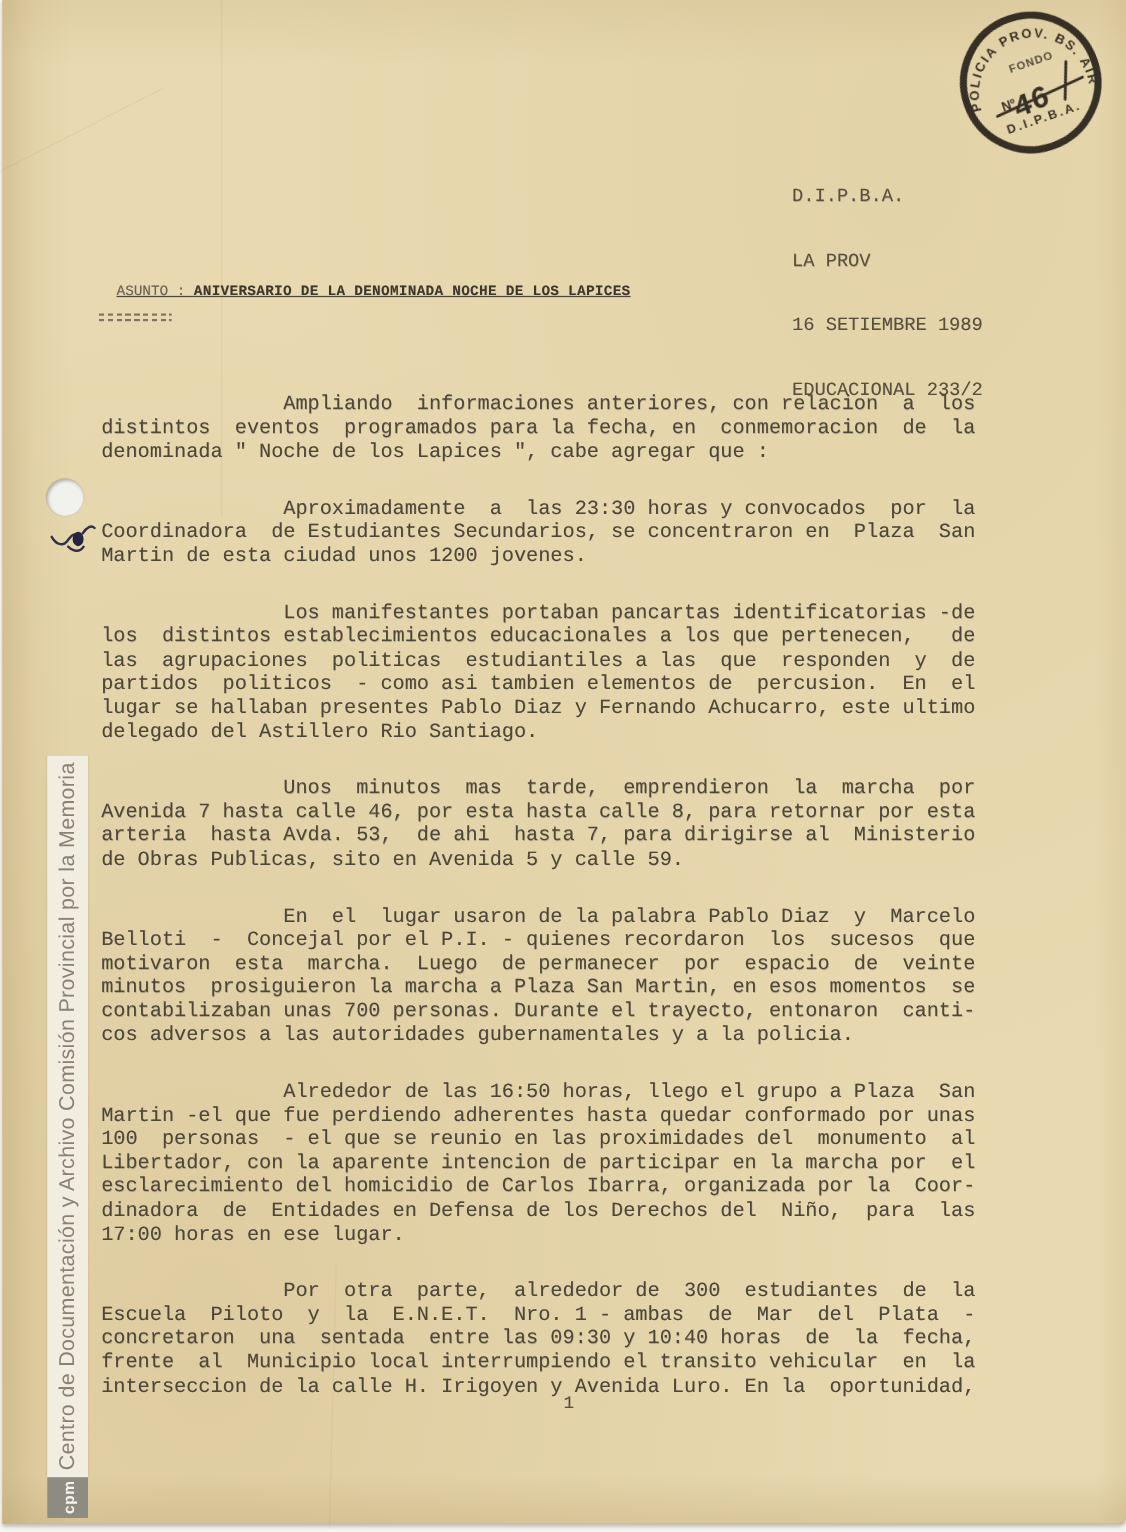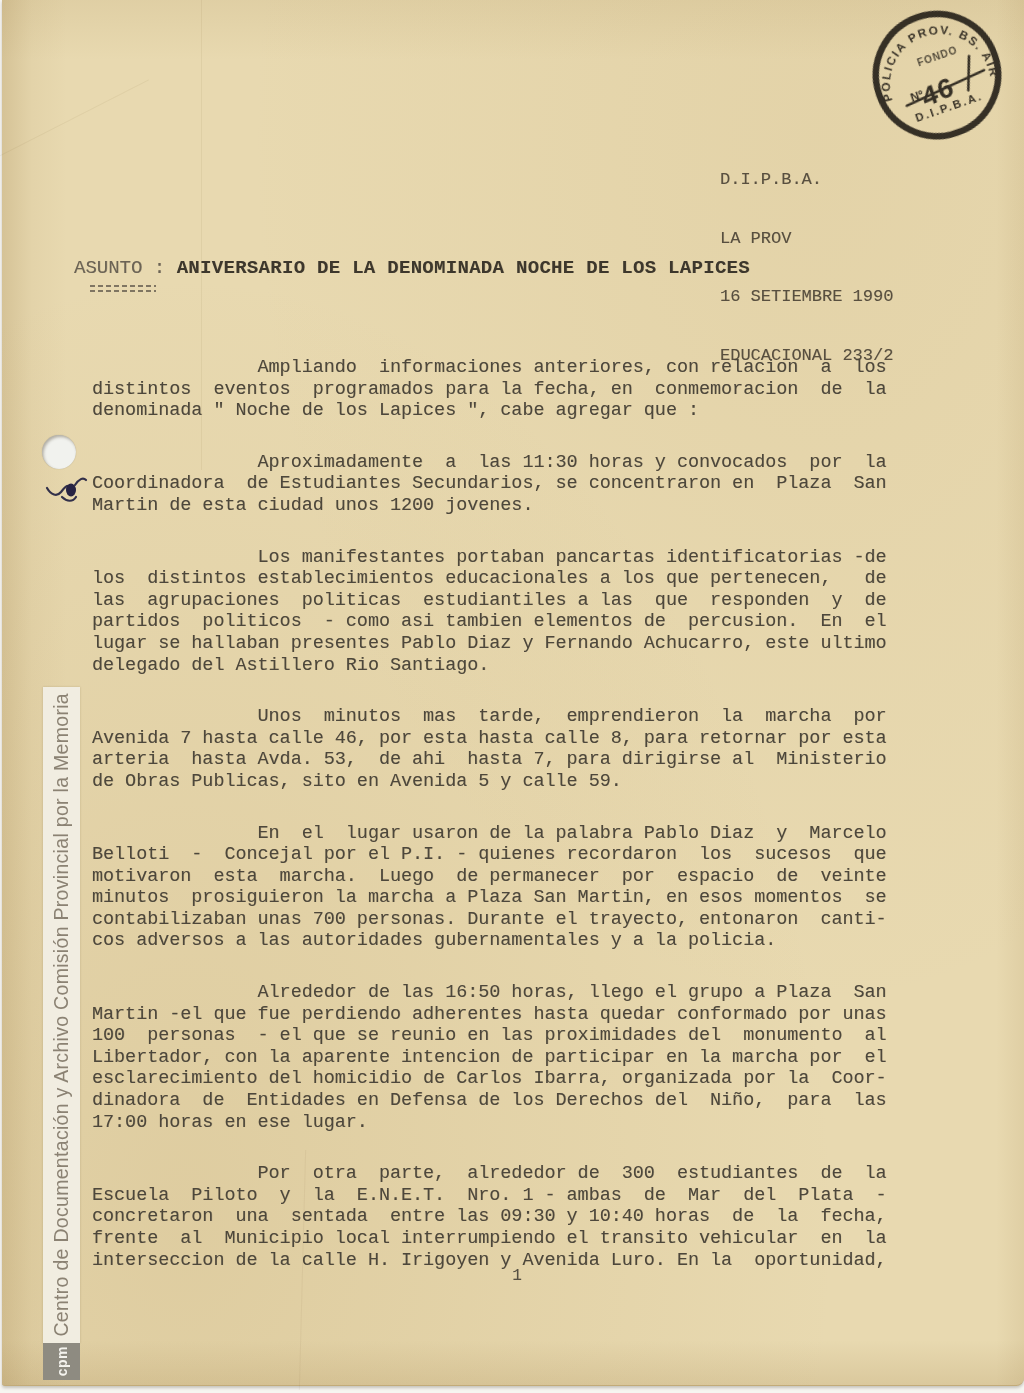--- a/index.html
+++ b/index.html
@@ -35,22 +35,22 @@
     font-family:"Liberation Mono","DejaVu Sans Mono",monospace;
     color:#4d473b;
     text-shadow:0.4px 0.4px 0 rgba(77,71,59,0.30);
   }
   .header-block{
     position:absolute;left:718px;top:131px;
     font-size:17px;line-height:19.5px;color:#584f3f;
     white-space:pre;
   }
   .subject-line{
-    position:absolute;left:72px;top:257px;
-    font-size:19px;white-space:pre;
+    position:absolute;left:104px;top:257px;
+    font-size:13px;white-space:pre;text-decoration:underline;
   }
   .subject-label{color:#6b6355;}
   .subject-title{font-weight:700;color:#3d372c;letter-spacing:.3px;}
   .subject-underline{
     position:absolute;left:88px;top:285px;width:66px;height:7px;
     background-image:
       repeating-linear-gradient(90deg,#5c5448 0 5px,transparent 5px 8px),
       repeating-linear-gradient(90deg,#5c5448 0 5px,transparent 5px 8px);
     background-size:100% 2px,100% 2px;
     background-position:0 0,0 5px;
@@ -137,32 +137,32 @@
       <text class="s-no" x="40" y="86">Nº</text>
       <text class="s-num" x="74" y="93" transform="rotate(-5 74 84) skewX(-6)">46</text>
       <path class="s-stroke" d="M34 88 L113 80"></path>
       <path class="s-stroke" d="M93 93 L104 63"></path>
       <text class="s-dipba" x="71" y="105">D.I.P.B.A.</text>
     </svg>
 
     <div class="header-block tw">
       <div>D.I.P.B.A.</div>
       <div>LA PROV</div>
-      <div>16 SETIEMBRE 1990</div>
+      <div>16 SETIEMBRE 1989</div>
       <div>EDUCACIONAL 233/2</div>
     </div>
 
     <div class="subject-line tw"><span class="subject-label">ASUNTO : </span><span class="subject-title">ANIVERSARIO DE LA DENOMINADA NOCHE DE LOS LAPICES</span></div>
     <div class="subject-underline"></div>
 
     <div class="body-text tw">
       <p>               Ampliando  informaciones anteriores, con relacion  a  los
 distintos  eventos  programados para la fecha, en  conmemoracion  de  la
 denominada " Noche de los Lapices ", cabe agregar que :</p>
-      <p>               Aproximadamente  a  las 11:30 horas y convocados  por  la
+      <p>               Aproximadamente  a  las 23:30 horas y convocados  por  la
 Coordinadora  de Estudiantes Secundarios, se concentraron en  Plaza  San
 Martin de esta ciudad unos 1200 jovenes.</p>
       <p>               Los manifestantes portaban pancartas identificatorias -de
 los  distintos establecimientos educacionales a los que pertenecen,   de
 las  agrupaciones  politicas  estudiantiles a las  que  responden  y  de
 partidos  politicos  - como asi tambien elementos de  percusion.  En  el
 lugar se hallaban presentes Pablo Diaz y Fernando Achucarro, este ultimo
 delegado del Astillero Rio Santiago.</p>
       <p>               Unos  minutos  mas  tarde,  emprendieron  la  marcha  por
 Avenida 7 hasta calle 46, por esta hasta calle 8, para retornar por esta

